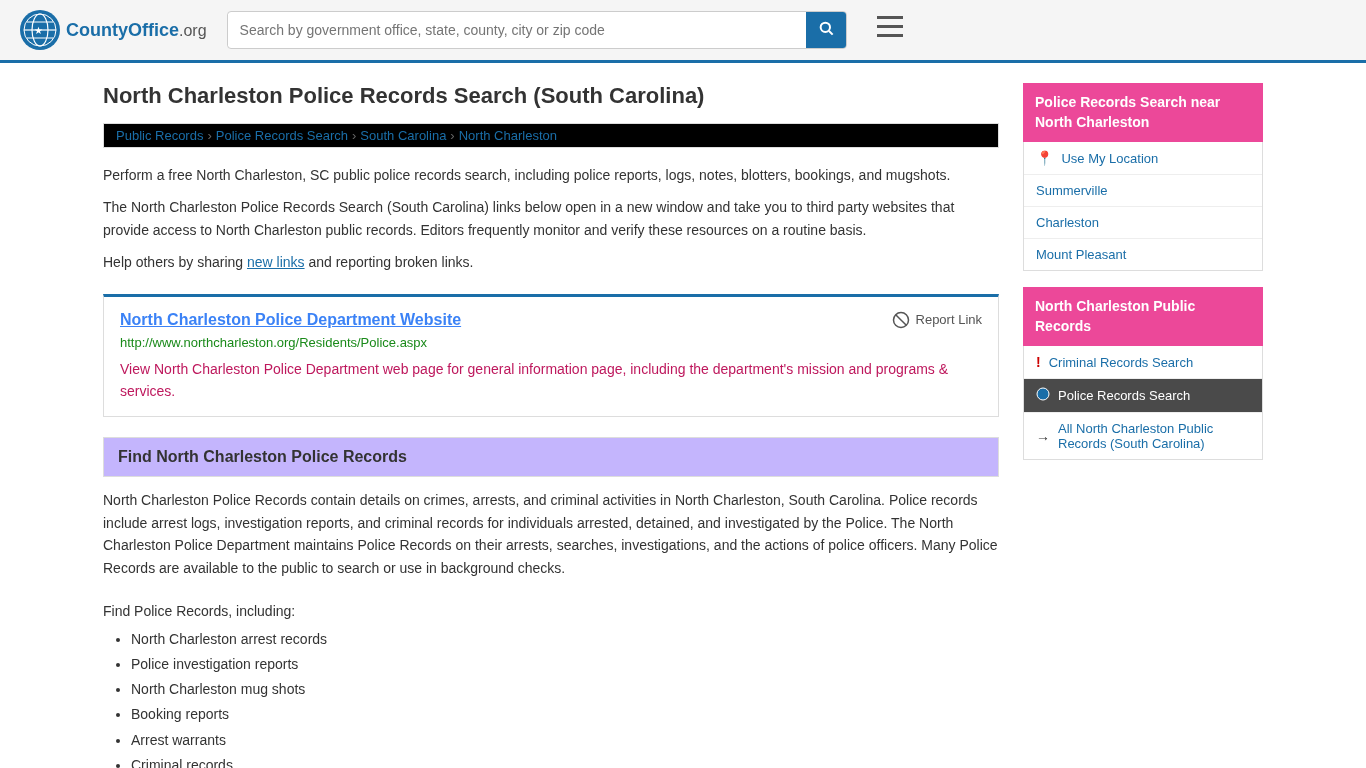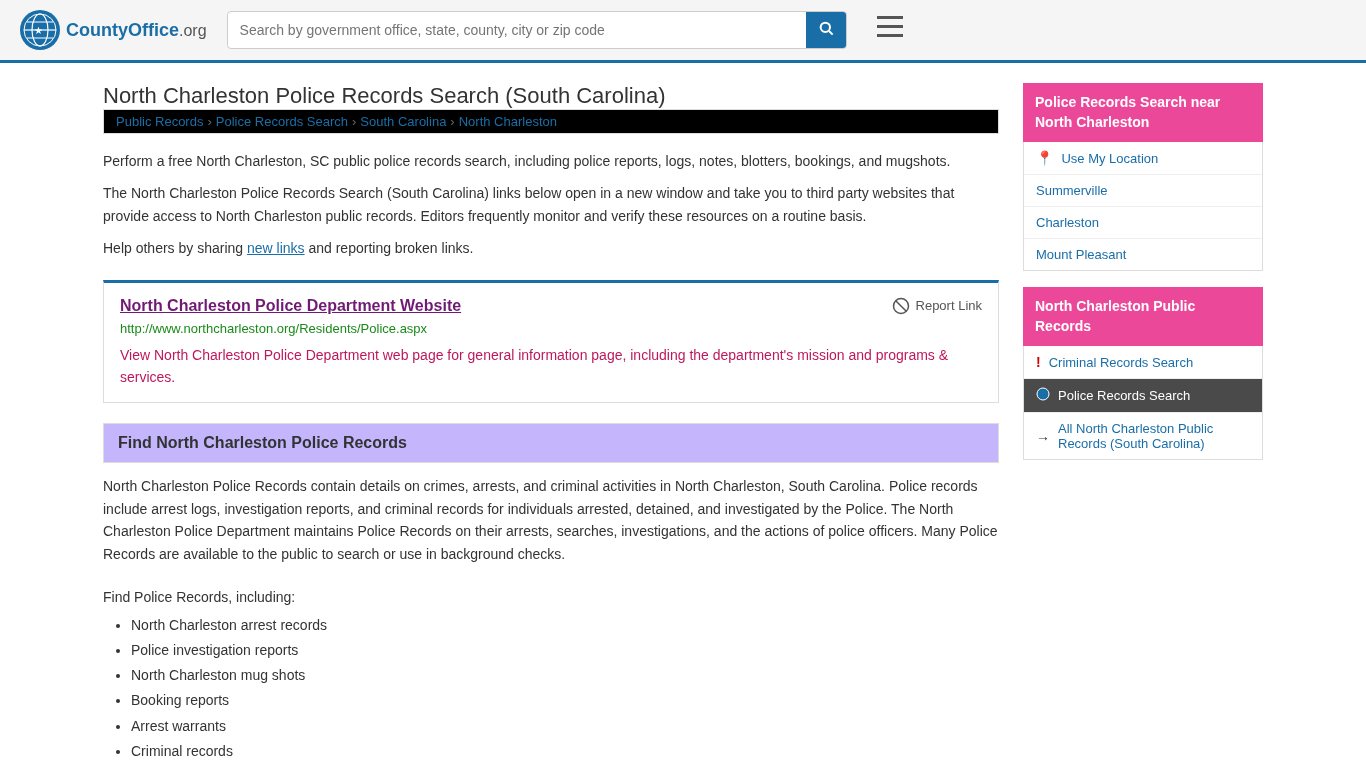--- a/index.html
+++ b/index.html
@@ -70,23 +70,23 @@
       min-width: 0;
     }
     .sidebar {
       width: 240px;
       flex-shrink: 0;
     }
 
     
     .page-title {
       font-size: 22px;
-      font-weight: normal;
+      font-weight: bold;
       color: #333;
-      margin-bottom: 0;
+      margin-bottom: 14px;
     }
 
     
     .breadcrumb {
       background: #000000;
       border: 1px solid #ddd;
       padding: 4px 12px;
       font-size: 13px;
       margin-bottom: 16px;
       display: flex;
@@ -120,21 +120,21 @@
     }
     .record-card-header {
       display: flex;
       justify-content: space-between;
       align-items: flex-start;
       margin-bottom: 6px;
     }
     .record-card-title {
       font-size: 16px;
       font-weight: bold;
-      color: #701a75;
+      color: #3b82f6;
       text-decoration: underline;
       cursor: pointer;
     }
     .report-link {
       display: flex;
       align-items: center;
       gap: 6px;
       font-size: 13px;
       color: #555;
       cursor: pointer;

